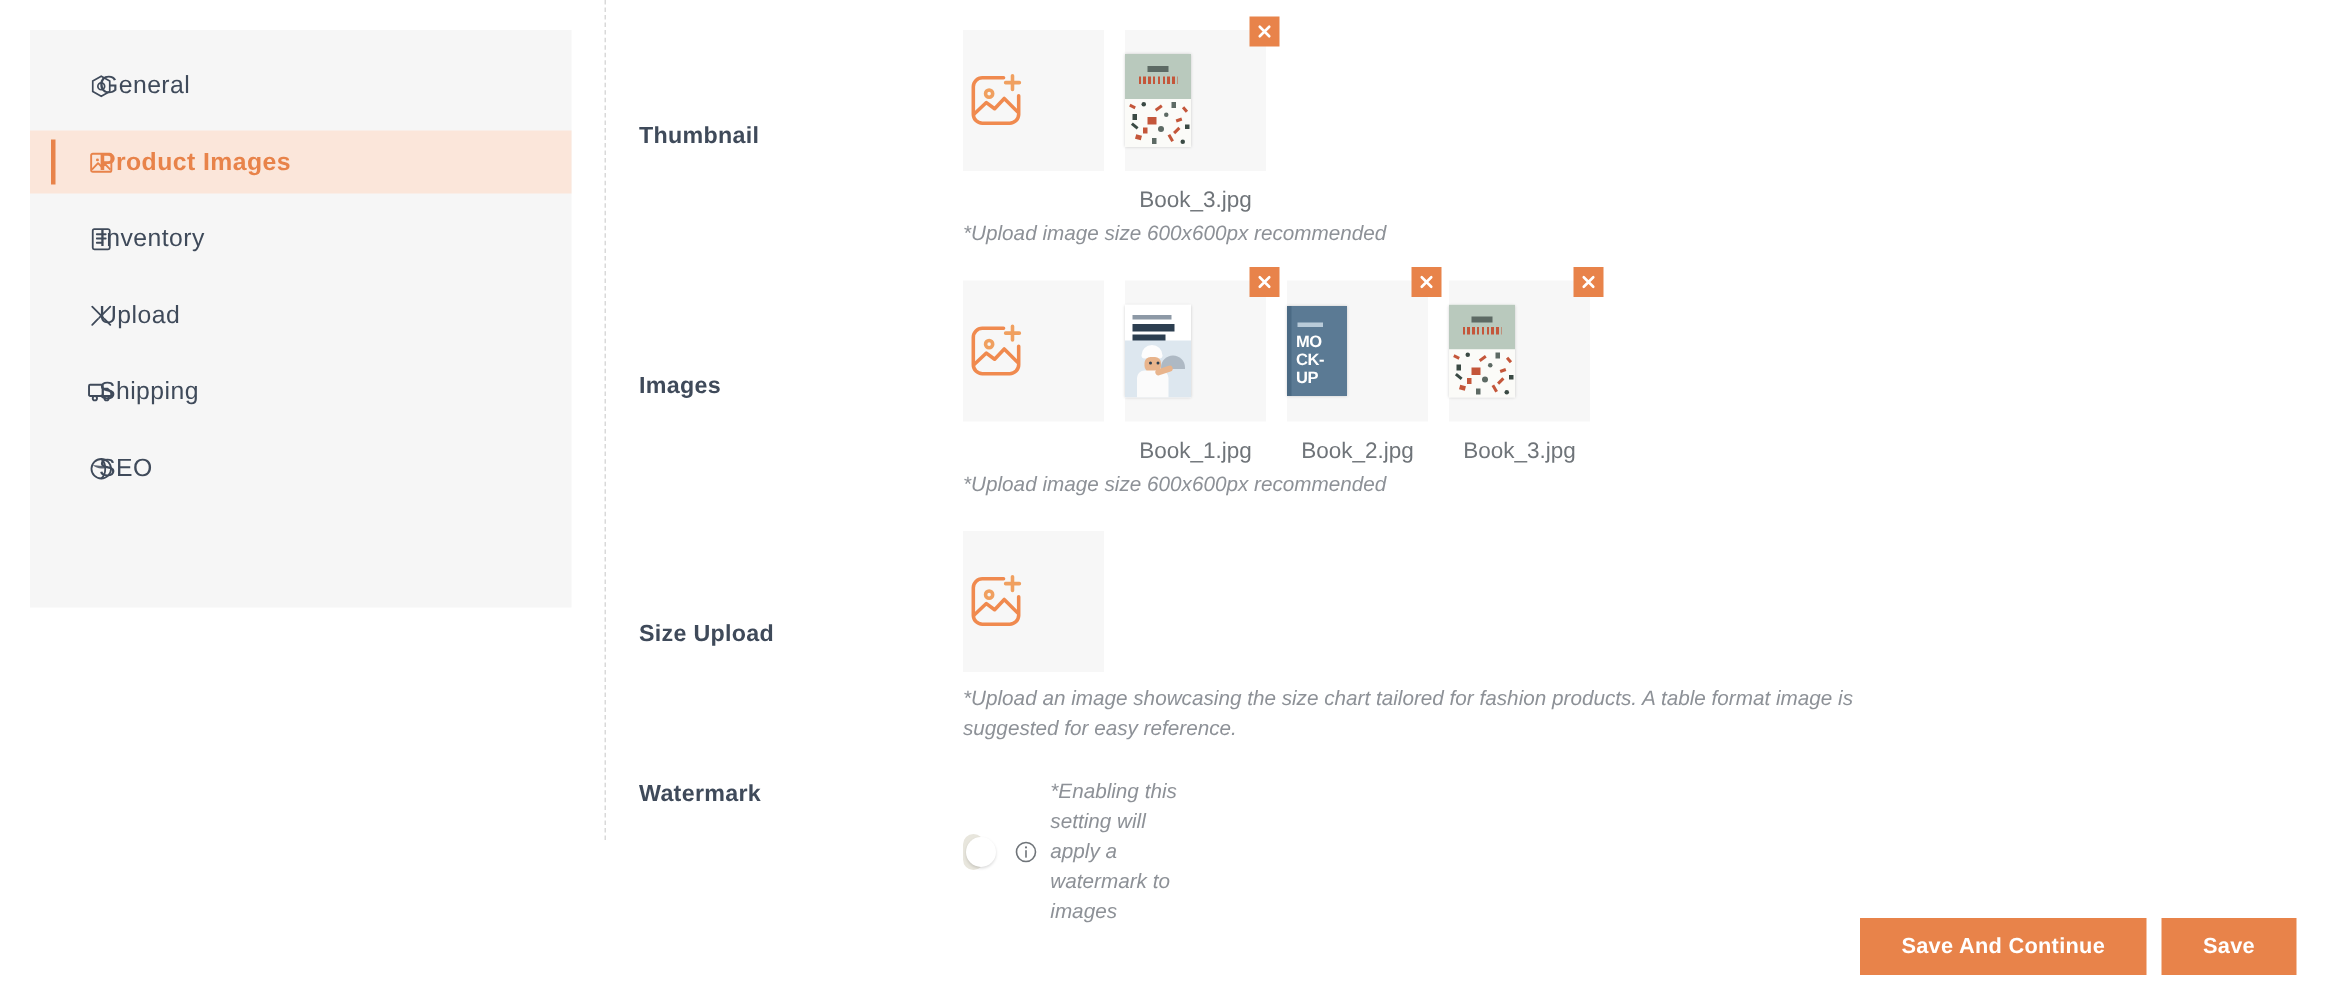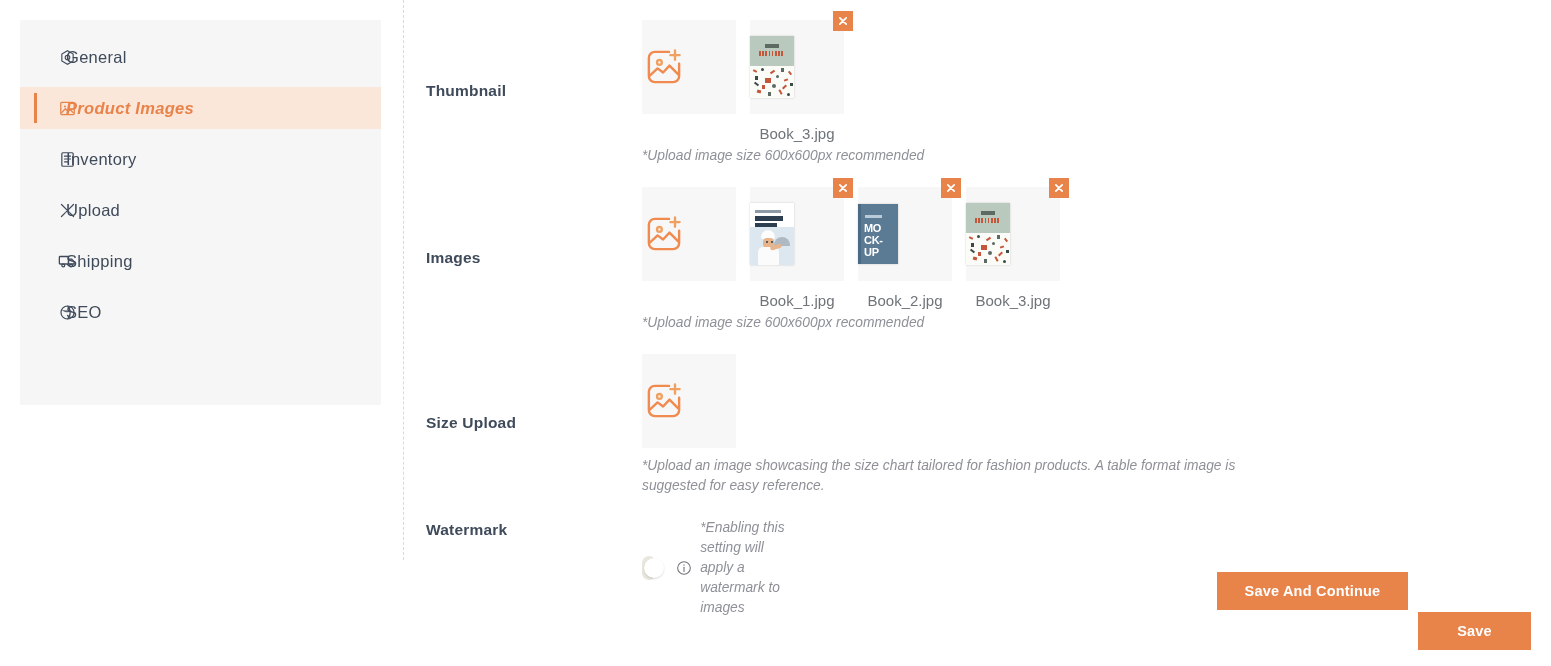--- a/index.html
+++ b/index.html
@@ -32,21 +32,21 @@
     letter-spacing: .3px;
     white-space: nowrap;
   }
   .nav-item .nav-icon {
     position: absolute; left: 38px;
     width: 18px; height: 18px;
     display: flex; align-items: center; justify-content: center;
     color: #3f4a5a;
   }
   .nav-item .nav-icon svg { display: block; }
-  .nav-item.active { background: #fbe6da; font-style: italic; }
+  .nav-item.active { background: #fbe6da; }
   .nav-item.active::before {
     content: ""; position: absolute; left: 14px; top: 6px;
     width: 3px; height: 30px; background: #e8834a;
   }
   .nav-item.active .nav-label { color: #e8834a; font-weight: 600; }
   .nav-item.active .nav-icon { color: #e8834a; }
 
   
   .vdivider {
     position: absolute; left: 403px; top: 0;
@@ -151,21 +151,21 @@
     border: none;
     font-family: "Liberation Sans", sans-serif;
     font-size: 14.5px;
     font-weight: 600;
     letter-spacing: .2px;
     height: 38px;
     cursor: pointer;
     white-space: nowrap;
   }
   .btn.primary { width: 191px; }
-  .btn.secondary { width: 113px; margin-top: 40px; }
+  .btn.secondary { width: 90px; }
 </style>
 </head>
 <body>
 
 <div class="page">
 
   <div class="sidebar">
     <div class="nav-list">
 
       <div class="nav-item">

